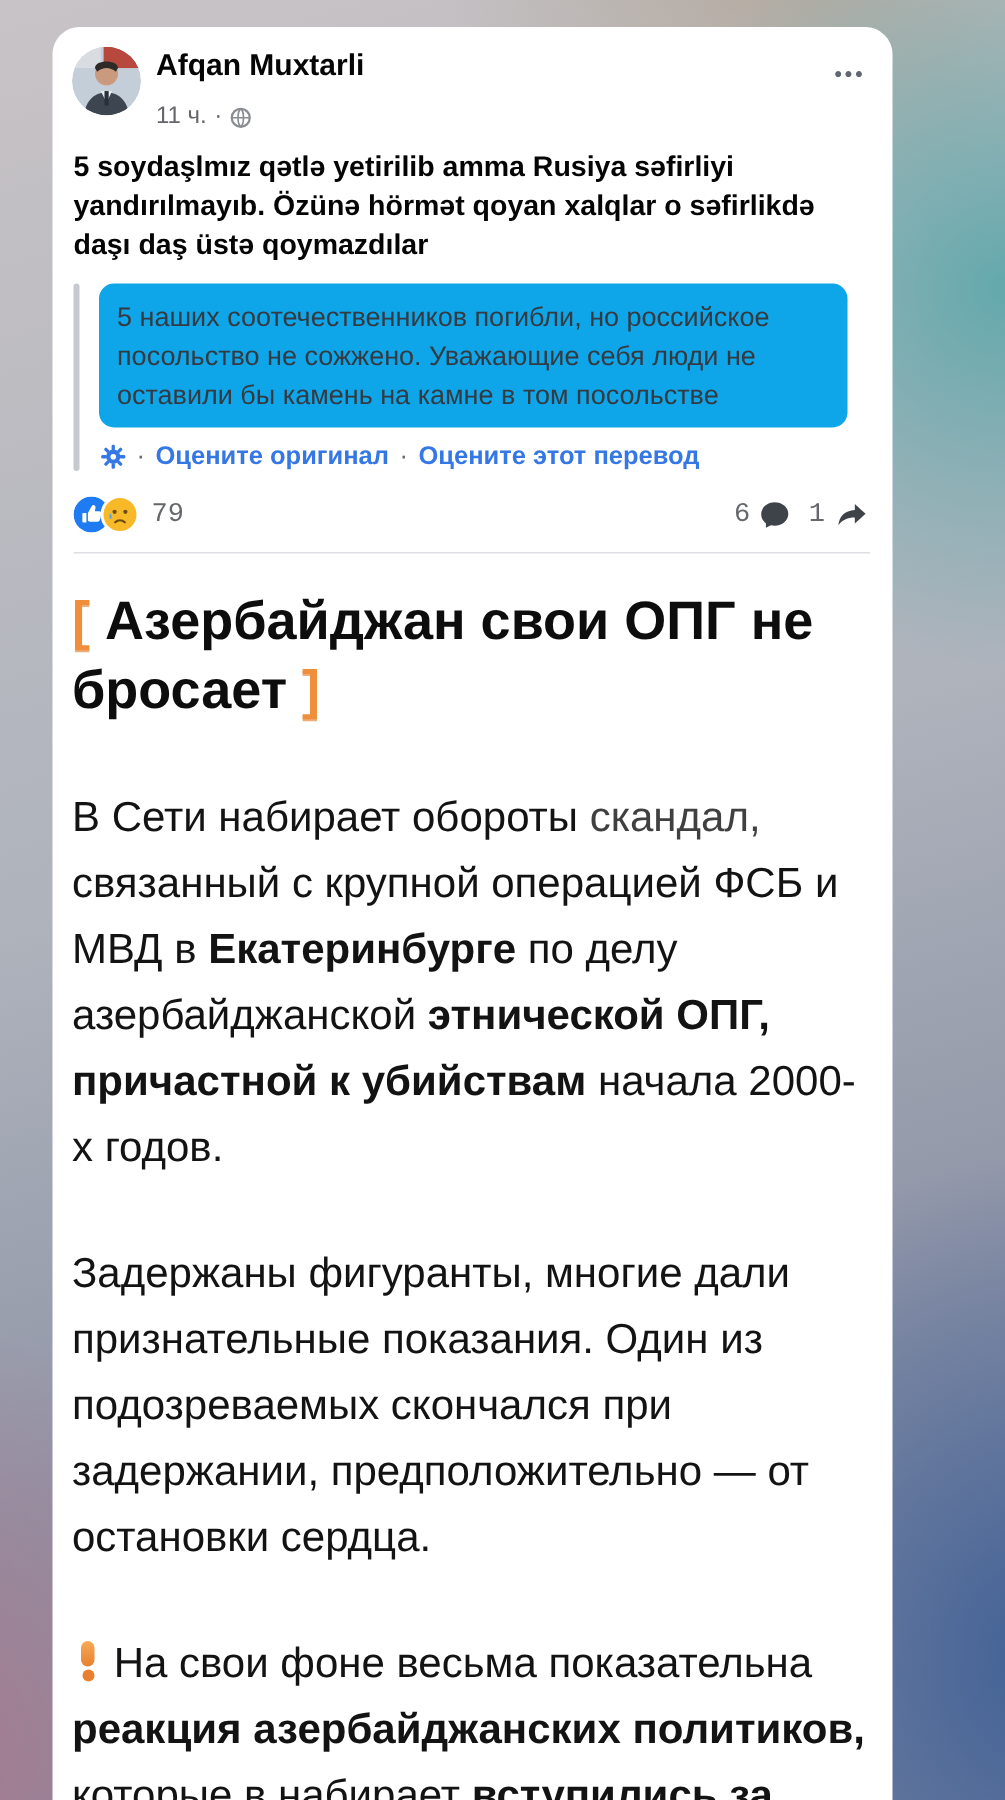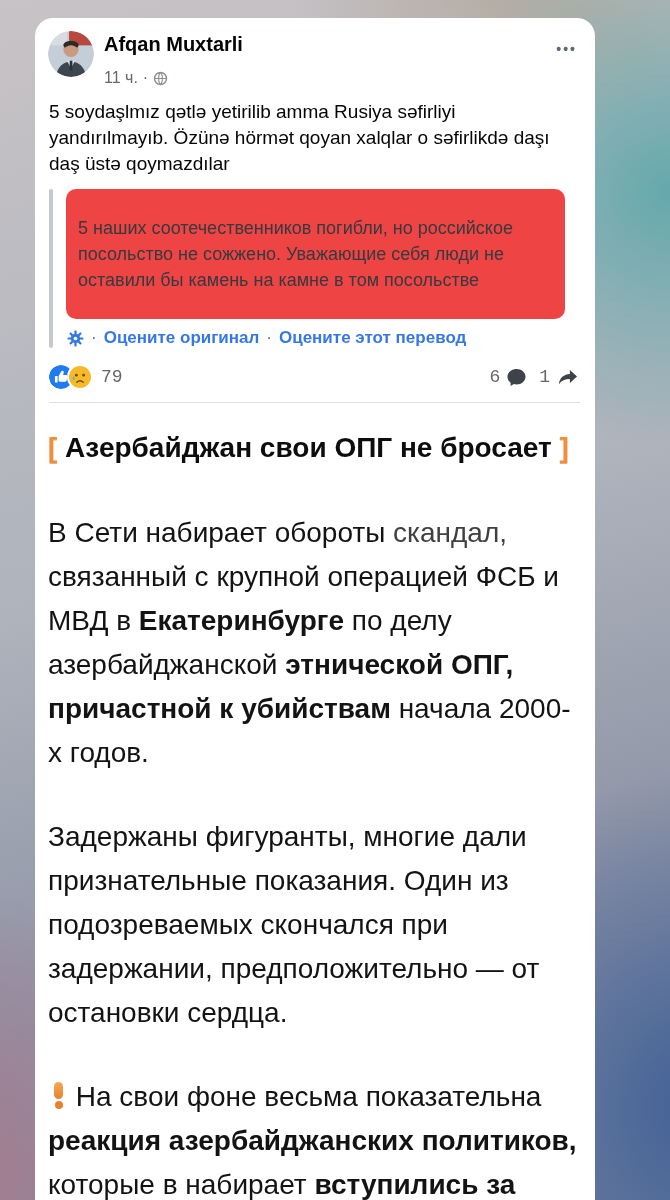--- a/index.html
+++ b/index.html
@@ -22,42 +22,42 @@
     background:#ffffff;border-radius:18px 18px 0 0;overflow:hidden;
   }
   
   .fb{padding:13px 14px 0 13px;}
   .fb-header{display:flex;align-items:flex-start;}
   .avatar{width:46px;height:46px;border-radius:50%;overflow:hidden;flex:0 0 46px;}
   .author-block{margin-left:10px;padding-top:1px;}
   .author{font-size:20px;font-weight:700;color:#050505;line-height:24px;}
   .meta{display:flex;align-items:center;gap:5px;font-size:16px;color:#65676b;line-height:20px;margin-top:12px;}
   .menu-dots{margin-left:auto;color:#606770;font-size:14px;letter-spacing:2px;font-weight:700;padding:10px 4px;cursor:pointer;}
-  .fb-text{font-size:19px;line-height:26px;color:#050505;margin:11px 2px 12px 1px;}
+  .fb-text{font-size:19px;line-height:26px;color:#050505;margin:11px 2px 12px 1px;font-weight:bold;}
   .quote{display:flex;margin:0 0 4px 1px;}
   .quote-bar{width:4px;border-radius:2px;background:#c6c9ce;margin-right:13px;flex:0 0 4px;}
   .quote-body{flex:1;padding-right:16px;}
   .trans-text{
-    background:#ef4444;border-radius:10px;padding:26px 12px;
+    background:#0ea5e9;border-radius:10px;padding:9px 12px;
     font-size:18px;line-height:26px;color:#343a40;
   }
   .trans-footer{display:flex;align-items:center;gap:7px;margin:9px 0 0 1px;font-size:17px;color:#3578e5;font-weight:600;}
   .trans-footer .sep{color:#65676b;font-weight:400;}
   .trans-link{cursor:pointer;}
   .reactions{display:flex;align-items:center;padding:13px 2px 11px 1px;font-size:18px;color:#65676b;font-family:Liberation Mono, monospace;}
   .rx-icons{display:flex;align-items:center;}
   .rx-icons .emoji{width:24px;height:24px;border-radius:50%;}
   .rx-icons .emoji + .emoji{margin-left:-5px;outline:2px solid #fff;outline-offset:-1px;}
   .rx-count{margin-left:9px;}
   .rx-right{margin-left:auto;display:flex;align-items:center;gap:6px;}
   .rx-right .num{color:#65676b;}
   .divider{height:1px;background:#dddfe4;margin:2px 1px 0 1px;}
   
   .article{padding:22px 18px 0 13px;font-size:28px;line-height:44px;color:#131313;}
-  .article h1{font-size:28px;line-height:46px;font-weight:700;margin:0 0 40px 0;color:#0d0d0d;}
+  .article h1{font-size:36px;line-height:46px;font-weight:700;margin:0 0 40px 0;color:#0d0d0d;}
   .article p{margin:0 0 40px 0;}
   .b{font-weight:700;}
   .lnk{color:#404040;cursor:pointer;}
   .bracket{color:#ef8f3c;font-weight:800;text-shadow:0 1px 0 rgba(222,120,30,.6);}
   .excl-icon{position:relative;display:inline-block;width:20px;height:27px;vertical-align:-3px;}
   .excl-icon::before{
     content:"";position:absolute;left:6px;top:0;width:9px;height:17px;border-radius:4.5px;
     background:linear-gradient(#f6aa56,#e8802f);
   }
   .excl-icon::after{

